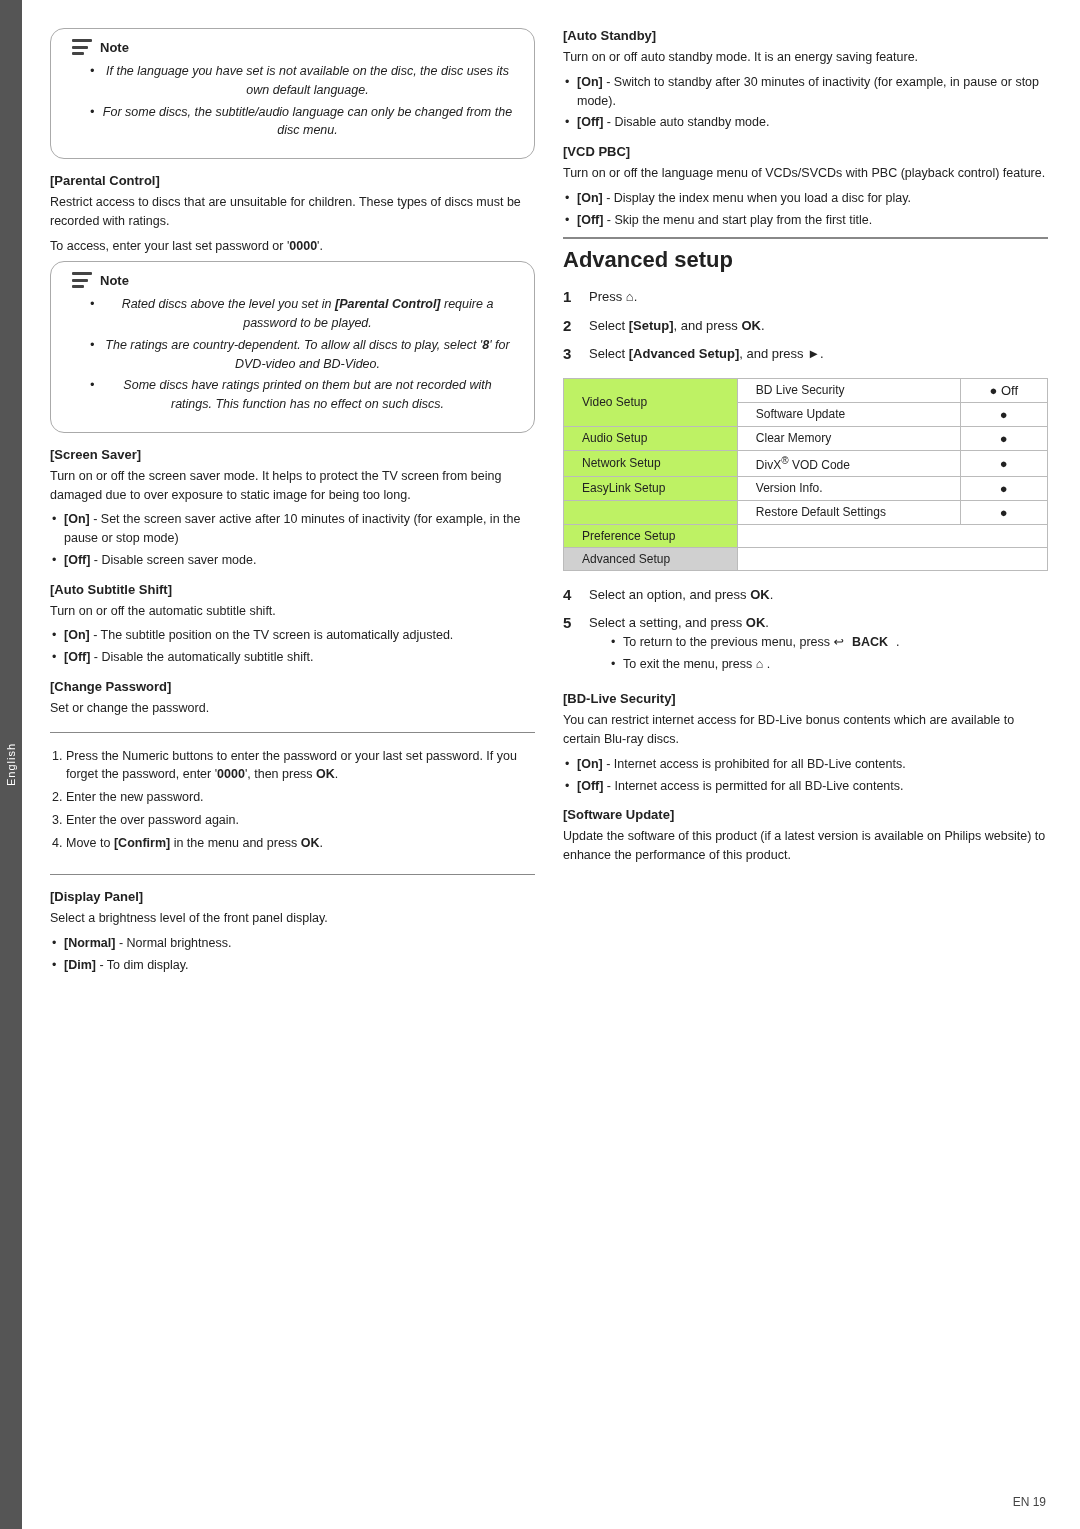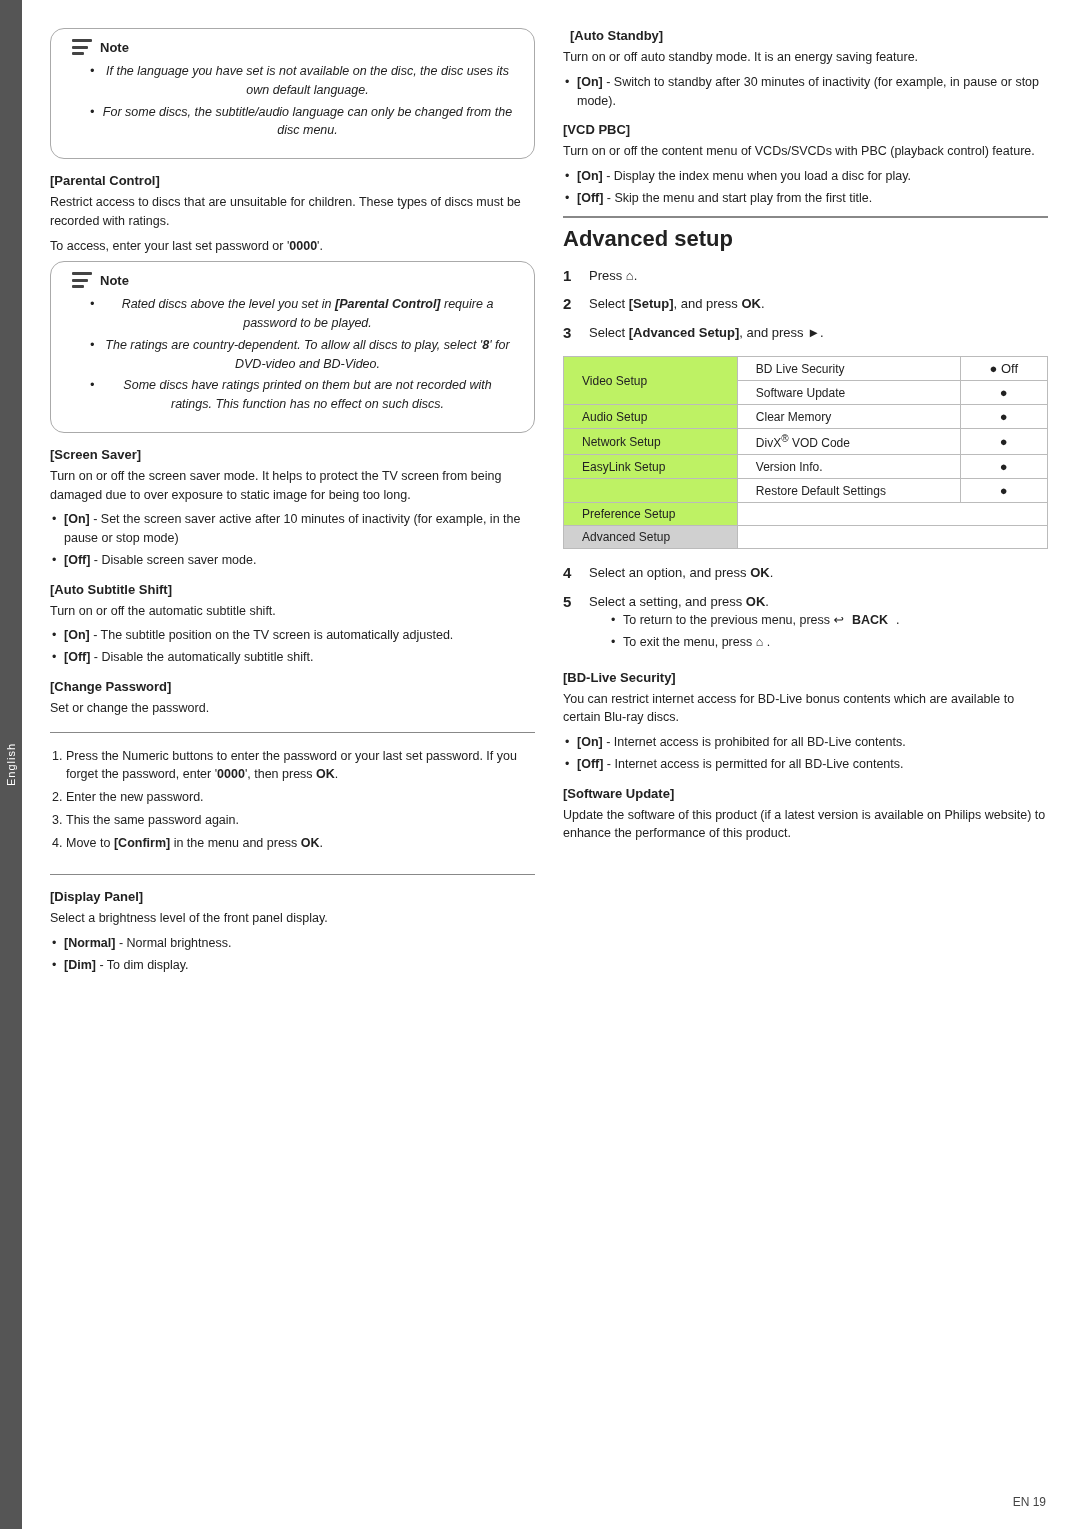--- a/index.html
+++ b/index.html
@@ -84,21 +84,21 @@
       margin-bottom: 4px;
       font-size: 12.5px;
       line-height: 1.4;
     }
     .section-heading {
       font-weight: bold;
       font-size: 13px;
       margin-bottom: 5px;
       margin-top: 12px;
     }
-    .section-heading:first-child { margin-top: 0; margin-left: 7px; }
+    .section-heading:first-child { margin-top: 0; }
     .section-body {
       font-size: 12.5px;
       line-height: 1.5;
       margin-bottom: 6px;
     }
     .bullet-list {
       padding-left: 0;
       list-style: none;
       margin-bottom: 8px;
     }
@@ -279,45 +279,46 @@
       </ul>
 
       <div class="section-heading">[Change Password]</div>
       <div class="section-body">Set or change the password.</div>
 
       <hr class="hr-divider">
 
       <ol class="step-list">
         <li>Press the Numeric buttons to enter the password or your last set password. If you forget the password, enter '<strong>0000</strong>', then press <strong>OK</strong>.</li>
         <li>Enter the new password.</li>
-        <li>This the same password again.</li>
+        <li>Enter the over password again.</li>
         <li>Move to <span class="bold-bracket">[Confirm]</span> in the menu and press <strong>OK</strong>.</li>
       </ol>
 
       <hr class="hr-divider">
 
       <div class="section-heading">[Display Panel]</div>
       <div class="section-body">Select a brightness level of the front panel display.</div>
       <ul class="bullet-list">
         <li><span class="bold-bracket">[Normal]</span> - Normal brightness.</li>
         <li><span class="bold-bracket">[Dim]</span> - To dim display.</li>
       </ul>
 
     </div>
 
     <div class="right-col">
 
       <div class="section-heading">[Auto Standby]</div>
       <div class="section-body">Turn on or off auto standby mode. It is an energy saving feature.</div>
       <ul class="bullet-list">
         <li><span class="bold-bracket">[On]</span> - Switch to standby after 30 minutes of inactivity (for example, in pause or stop mode).</li>
+        <li><span class="bold-bracket">[Off]</span> - Disable auto standby mode.</li>
       </ul>
 
       <div class="section-heading">[VCD PBC]</div>
-      <div class="section-body">Turn on or off the content menu of VCDs/SVCDs with PBC (playback control) feature.</div>
+      <div class="section-body">Turn on or off the language menu of VCDs/SVCDs with PBC (playback control) feature.</div>
       <ul class="bullet-list">
         <li><span class="bold-bracket">[On]</span> - Display the index menu when you load a disc for play.</li>
         <li><span class="bold-bracket">[Off]</span> - Skip the menu and start play from the first title.</li>
       </ul>
 
       <div class="advanced-setup-title">Advanced setup</div>
 
       <ul class="numbered-steps">
         <li>
           <span class="step-num">1</span>

